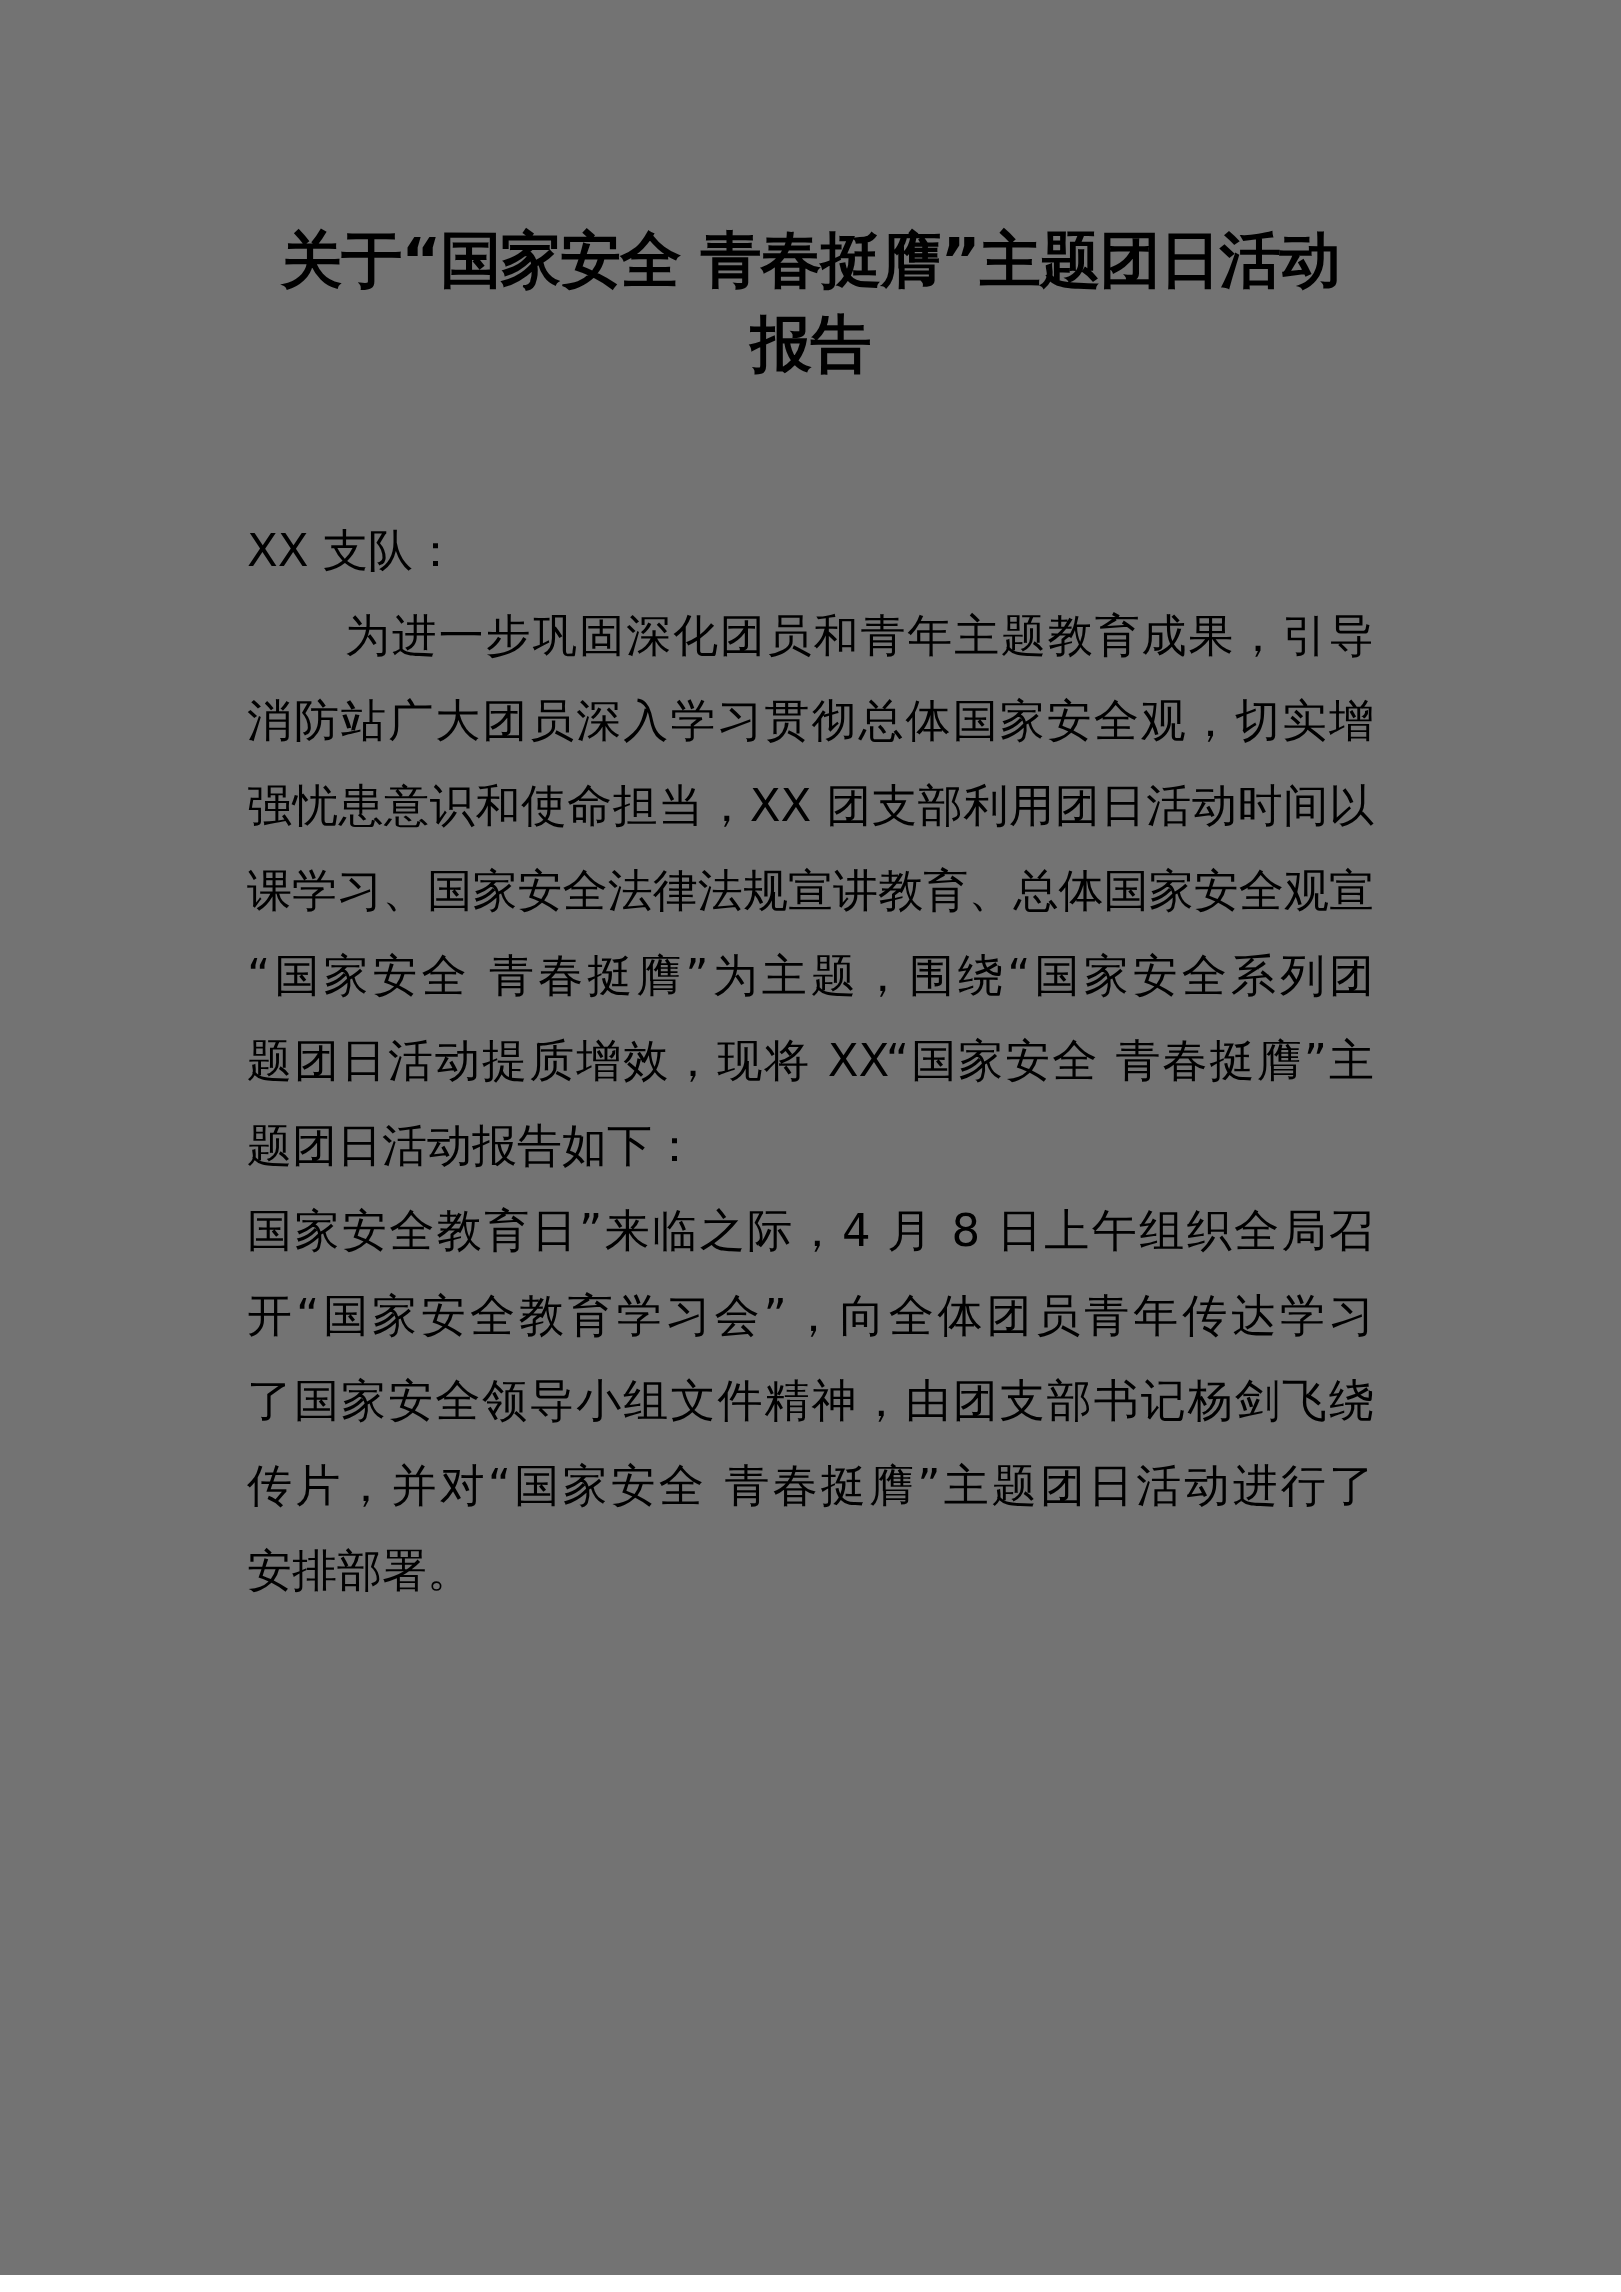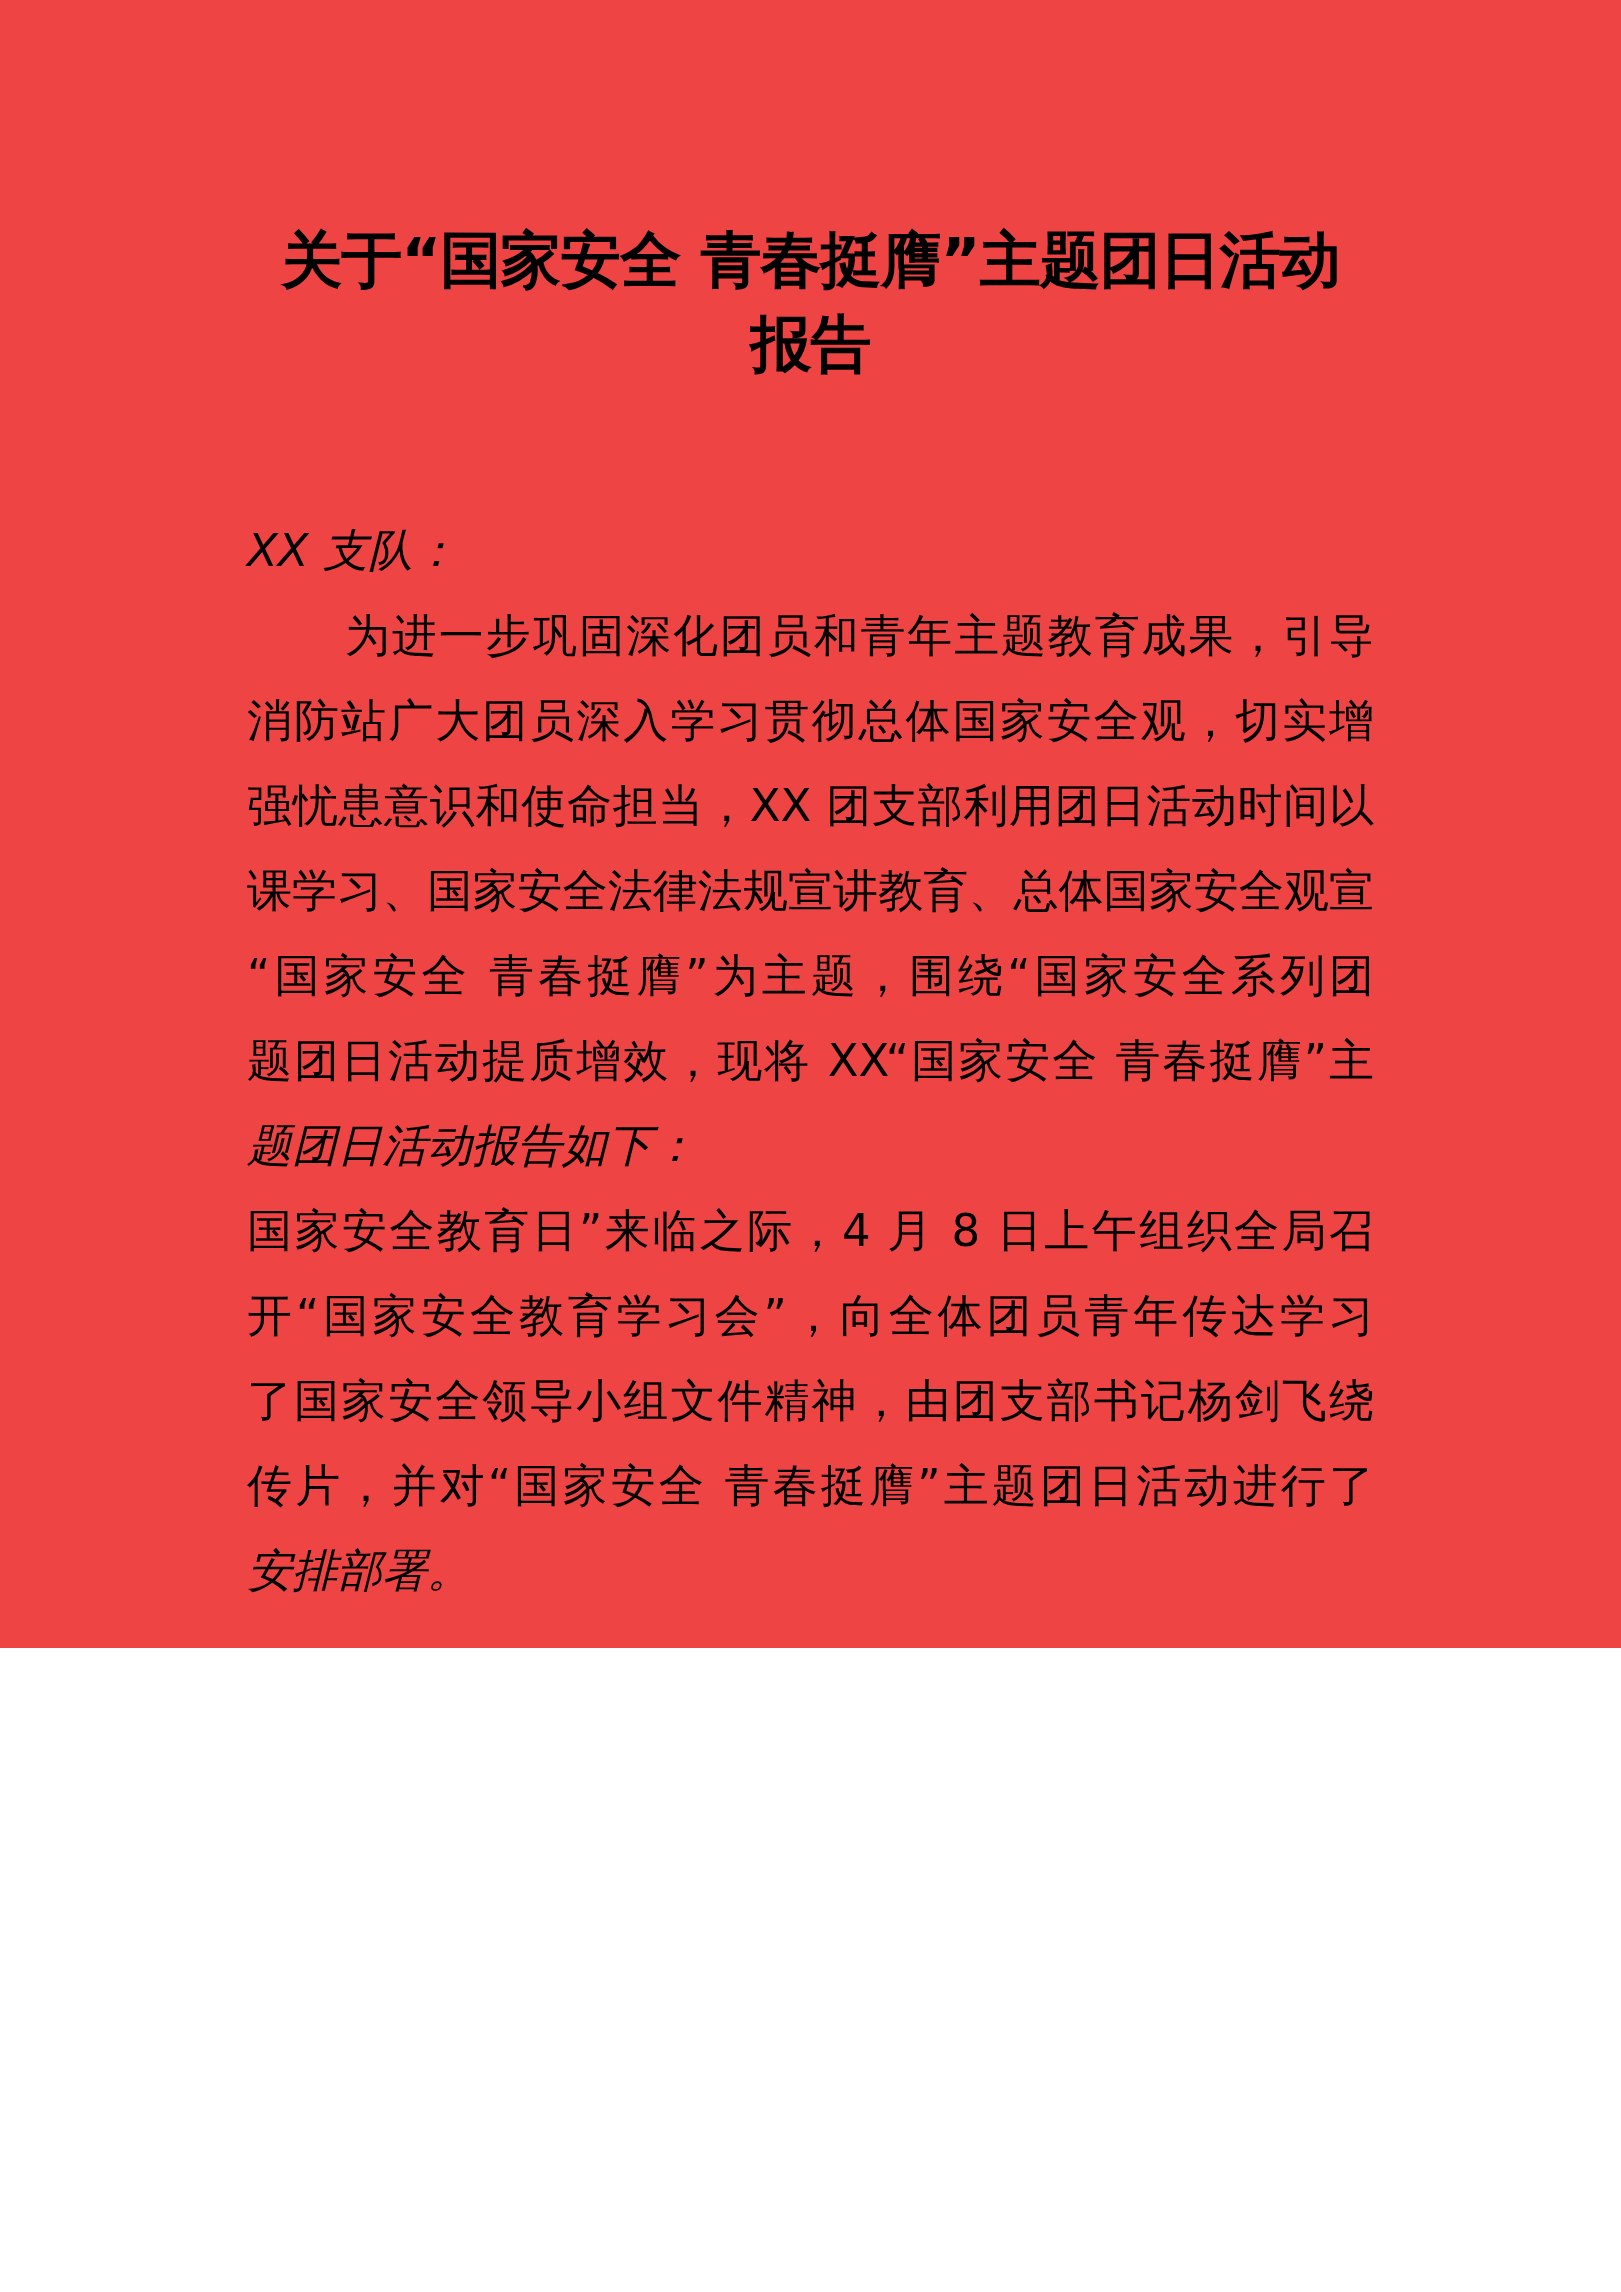--- a/index.html
+++ b/index.html
@@ -12,22 +12,22 @@
     height: 2293px;
     position: relative;
     overflow: hidden;
     font-family: "DejaVu Sans", "Liberation Sans", sans-serif;
     color: #000000;
   }
   .page {
     position: absolute;
     left: 0; top: 0;
     width: 1621px;
-    height: 1648px;
-    background: #ef4444;
+    height: 2275px;
+    background: #737373;
   }
   .title {
     position: absolute;
     left: 247px;
     width: 1127px;
     top: 218px;
     text-align: center;
     font-weight: bold;
     font-size: 61px;
     line-height: 84px;
@@ -51,21 +51,20 @@
     white-space: nowrap;
     text-align: justify;
     text-align-last: justify;
   }
   .line.indent {
     padding-left: 98px;
   }
   .line.last {
     text-align: right;
     text-align-last: left;
-    font-style: italic;
   }
   .line.heading {
     font-weight: bold;
   }
 </style>
 </head>
 <body>
 
 <div class="page">
 

